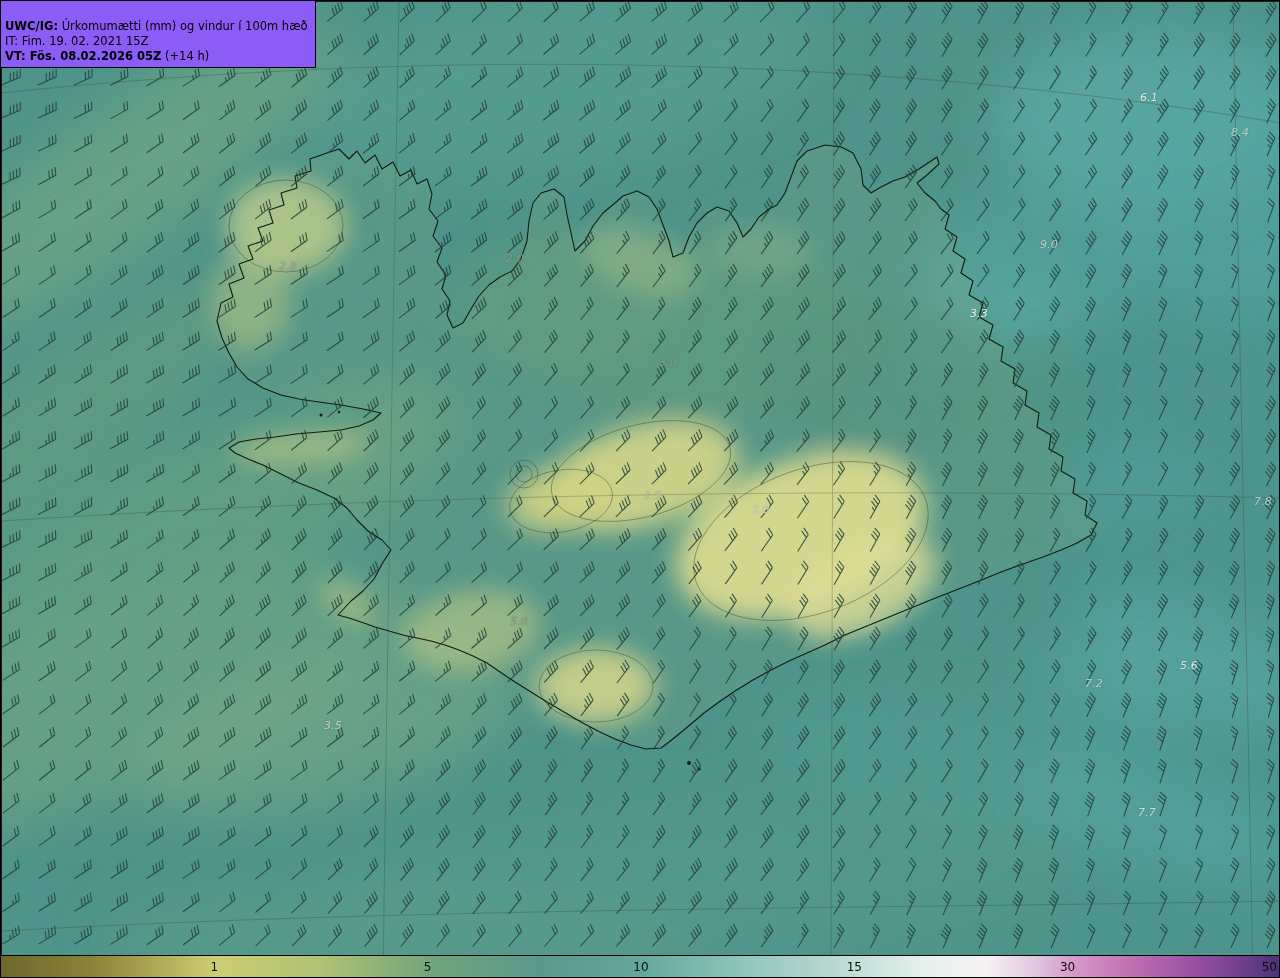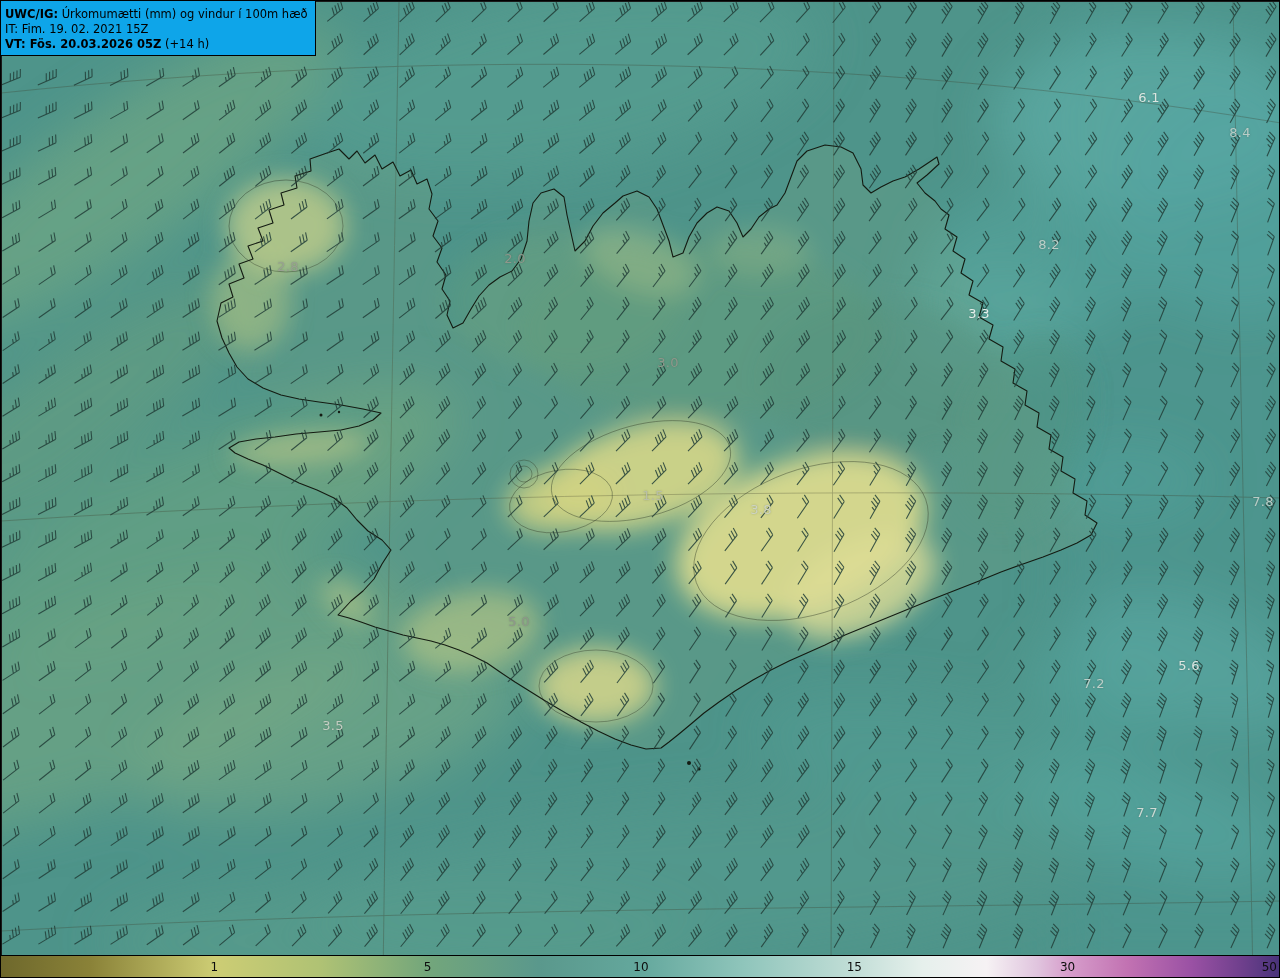--- a/index.html
+++ b/index.html
@@ -1,25 +1,25 @@
 <!DOCTYPE html>
 <html><head>
 <meta charset="utf-8">
 <style>
   html,body{margin:0;padding:0;background:#ffffff;font-family:"DejaVu Sans",sans-serif;}
   #app{position:relative;width:1280px;height:978px;overflow:hidden;box-sizing:border-box;border:1px solid #000;background:#4E948A;}
   #map{position:absolute;top:0;left:0;width:1280px;height:956px;}
   #mapsvg{position:absolute;top:0;left:0;display:block;}
   
-  .titlebox{position:absolute;top:0;left:0;background:#0ea5e9;border:1px solid #000;border-top:none;border-left:none;
-            padding:6px 7px 3px 4px;font-size:11.5px;line-height:1.3;color:#000;white-space:nowrap;z-index:30;}
+  .titlebox{position:absolute;top:0;left:0;background:#8b5cf6;border:1px solid #000;border-top:none;border-left:none;
+            padding:18px 7px 3px 4px;font-size:11.5px;line-height:1.3;color:#000;white-space:nowrap;z-index:30;}
   .titlebox b{font-weight:bold;}
   
-  .clabel{position:absolute;transform:translate(-50%,-50%);font-size:13px;letter-spacing:.2px;
-          text-shadow:0 0 2px rgba(45,60,52,.35);z-index:20;pointer-events:none;}
+  .clabel{position:absolute;transform:translate(-50%,-50%);font-size:11px;letter-spacing:.2px;
+          text-shadow:0 0 2px rgba(45,60,52,.35);z-index:20;pointer-events:none;font-style:italic;}
   
   #colorbar{position:absolute;left:0;bottom:0;width:1280px;height:22px;border-top:1px solid #000;box-sizing:border-box;z-index:40;}
   #cb-gradient{position:absolute;inset:0;}
   .cb-tick{position:absolute;top:50%;transform:translate(-50%,-50%);font-size:12px;color:#0d0d0d;z-index:41;}
 </style>
 </head>
 <body>
 
 <div id="app">
   <div id="map">
@@ -3236,39 +3236,39 @@
             <path d="M0,10 L0,-10 M0,-10.0 L-7.5,-13.2 M0,-6.4 L-7.5,-9.6 M0,-2.8 L-7.5,-6.0 M0,0.8 L-7.5,-2.4" stroke="#223E38" stroke-width="1.1" fill="none" opacity="0.85"></path>
           </g>
         </g>
 
       <rect x="0.5" y="0.5" width="1279" height="955" fill="none" stroke="#1a1a1a" stroke-width="1"></rect>
     </svg>
 
     <div id="labels">
         <span class="clabel" style="left: 1148px; top: 96px; color: rgb(219, 230, 225);">6.1</span>
         <span class="clabel" style="left: 1239px; top: 131px; color: rgb(185, 205, 199);">8.4</span>
-        <span class="clabel" style="left: 1048px; top: 243px; color: rgb(188, 207, 201);">8.2</span>
+        <span class="clabel" style="left: 1048px; top: 243px; color: rgb(188, 207, 201);">9.0</span>
         <span class="clabel" style="left: 287px; top: 265px; color: rgb(153, 161, 146);">2.8</span>
         <span class="clabel" style="left: 978px; top: 312px; color: rgb(230, 239, 236);">3.3</span>
         <span class="clabel" style="left: 667px; top: 361px; color: rgb(143, 151, 139);">3.0</span>
         <span class="clabel" style="left: 514px; top: 241px; color: rgb(143, 151, 139); margin-top: 16px;">2.0</span>
         <span class="clabel" style="left: 1262px; top: 500px; color: rgb(185, 205, 199);">7.8</span>
         <span class="clabel" style="left: 760px; top: 508px; color: rgb(205, 212, 194);">3.8</span>
         <span class="clabel" style="left: 652px; top: 494px; color: rgb(185, 191, 168);">1.5</span>
         <span class="clabel" style="left: 518px; top: 620px; color: rgb(143, 151, 139);">5.0</span>
         <span class="clabel" style="left: 1188px; top: 664px; color: rgb(219, 230, 225);">5.6</span>
         <span class="clabel" style="left: 1093px; top: 682px; color: rgb(188, 207, 201);">7.2</span>
         <span class="clabel" style="left: 332px; top: 724px; color: rgb(195, 205, 194);">3.5</span>
         <span class="clabel" style="left: 1146px; top: 811px; color: rgb(207, 219, 213);">7.7</span>
       </div>
 
     <div class="titlebox">
       <div><b>UWC/IG:</b><span> Úrkomumætti (mm) og vindur í 100m hæð</span></div>
       <div>IT: Fim. 19. 02. 2021 15Z</div>
-      <div><b>VT: Fös. 20.03.2026 05Z</b><span> (+14 h)</span></div>
+      <div><b>VT: Fös. 08.02.2026 05Z</b><span> (+14 h)</span></div>
     </div>
   </div>
 
   <div id="colorbar">
     <div id="cb-gradient" style="background: linear-gradient(90deg, rgb(110, 104, 44) 0%, rgb(138, 130, 56) 7%, rgb(205, 205, 116) 16.7%, rgb(175, 194, 116) 25%, rgb(115, 166, 123) 33.3%, rgb(90, 152, 140) 42%, rgb(100, 168, 157) 50%, rgb(143, 197, 187) 58%, rgb(194, 222, 215) 66.7%, rgb(230, 240, 236) 72%, rgb(246, 242, 244) 77%, rgb(224, 196, 222) 81%, rgb(215, 159, 204) 83.3%, rgb(194, 114, 178) 88%, rgb(154, 81, 164) 93%, rgb(110, 63, 140) 97%, rgb(71, 51, 121) 100%);"></div>
   <span class="cb-tick" style="left: 16.67%;">1</span>
       <span class="cb-tick" style="left: 33.33%;">5</span>
       <span class="cb-tick" style="left: 50%;">10</span>
       <span class="cb-tick" style="left: 66.67%;">15</span>
       <span class="cb-tick" style="left: 83.33%;">30</span>

